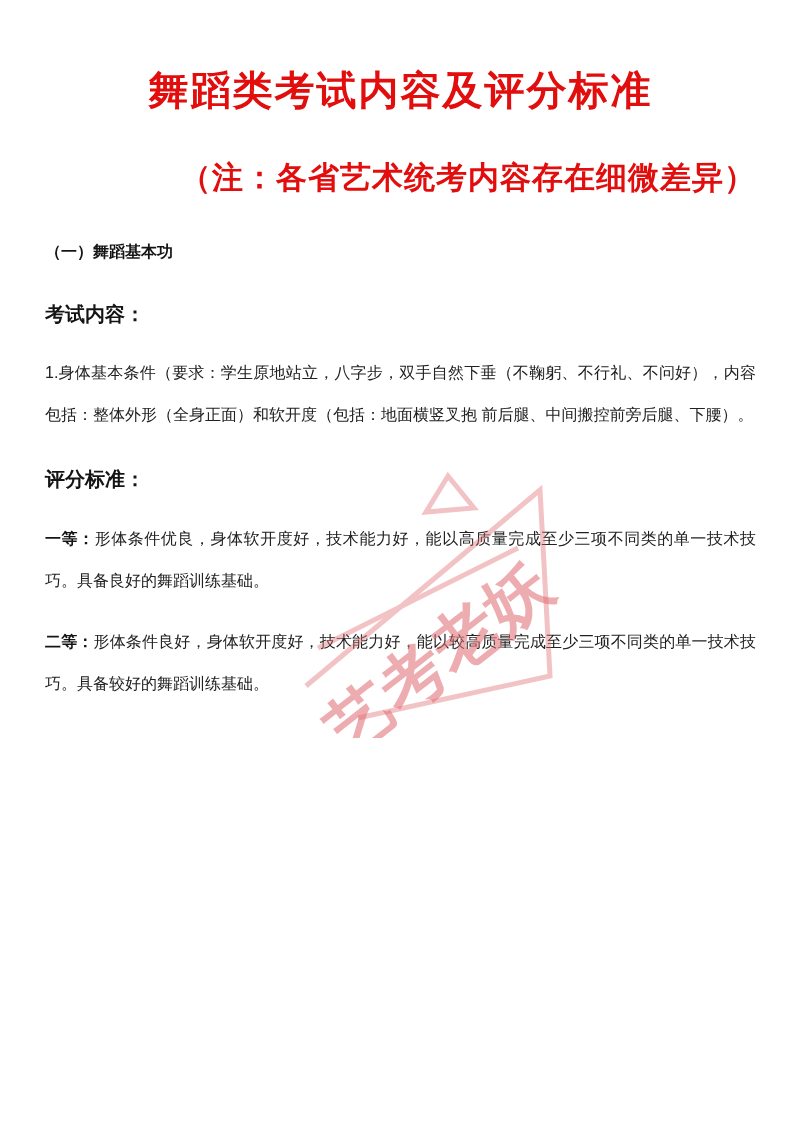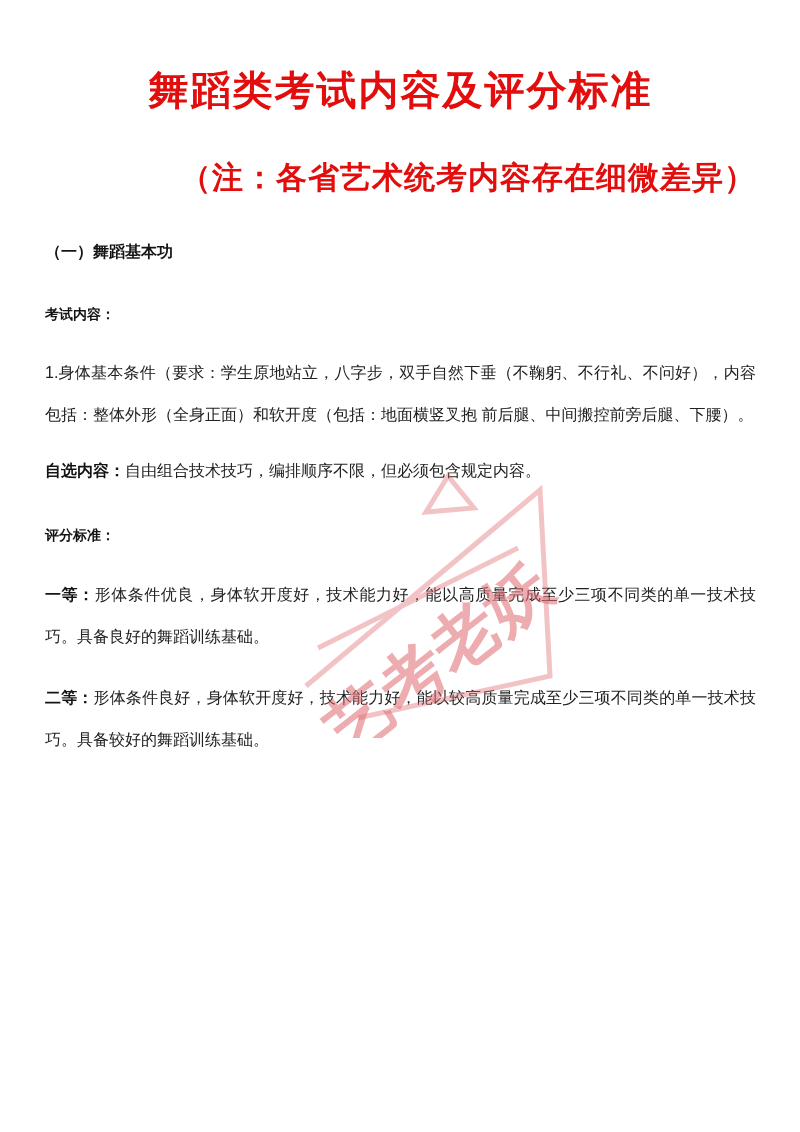--- a/index.html
+++ b/index.html
@@ -44,21 +44,21 @@
   }
   .sec-heading {
     margin: 38px 0 0 0;
     font-size: 16px;
     line-height: 28px;
     font-weight: 700;
     color: #141414;
   }
   .sub-heading {
     margin: 34px 0 0 0;
-    font-size: 14px;
+    font-size: 20px;
     line-height: 28px;
     font-weight: 700;
     color: #141414;
   }
   .body-para {
     margin: 0;
     font-size: 16px;
     line-height: 42px;
     color: #212121;
     text-align: justify;
@@ -102,23 +102,20 @@
 
   <h2 class="doc-subtitle">（注：各省艺术统考内容存在细微差异）</h2>
 
   <p class="sec-heading">（一）舞蹈基本功</p>
 
   <p class="sub-heading">考试内容：</p>
 
   <p class="body-para p-item1">1.身体基本条件（要求：学生原地站立，八字步，双手自然下垂（不鞠躬、不行礼、不问好），内容包括：整体外形（全身正面）和软开度（包括：地面横竖叉抱 前后腿、中间搬控前旁后腿、下腰）。</p>
 
 
-  <p class="body-para p-optional">
-    <span class="inline-label">自选内容：</span><span>自由组合技术技巧，编排顺序不限，但必须包含规定内容。</span>
-  </p>
 
   <p class="sub-heading h-scoring">评分标准：</p>
 
   <p class="body-para p-grade1">
     <span class="inline-label">一等：</span><span>形体条件优良，身体软开度好，技术能力好，能以高质量完成至少三项不同类的单一技术技巧。具备良好的舞蹈训练基础。</span>
   </p>
 
   <p class="body-para p-grade2">
     <span class="inline-label">二等：</span><span>形体条件良好，身体软开度好，技术能力好，能以较高质量完成至少三项不同类的单一技术技巧。具备较好的舞蹈训练基础。</span>
   </p>

